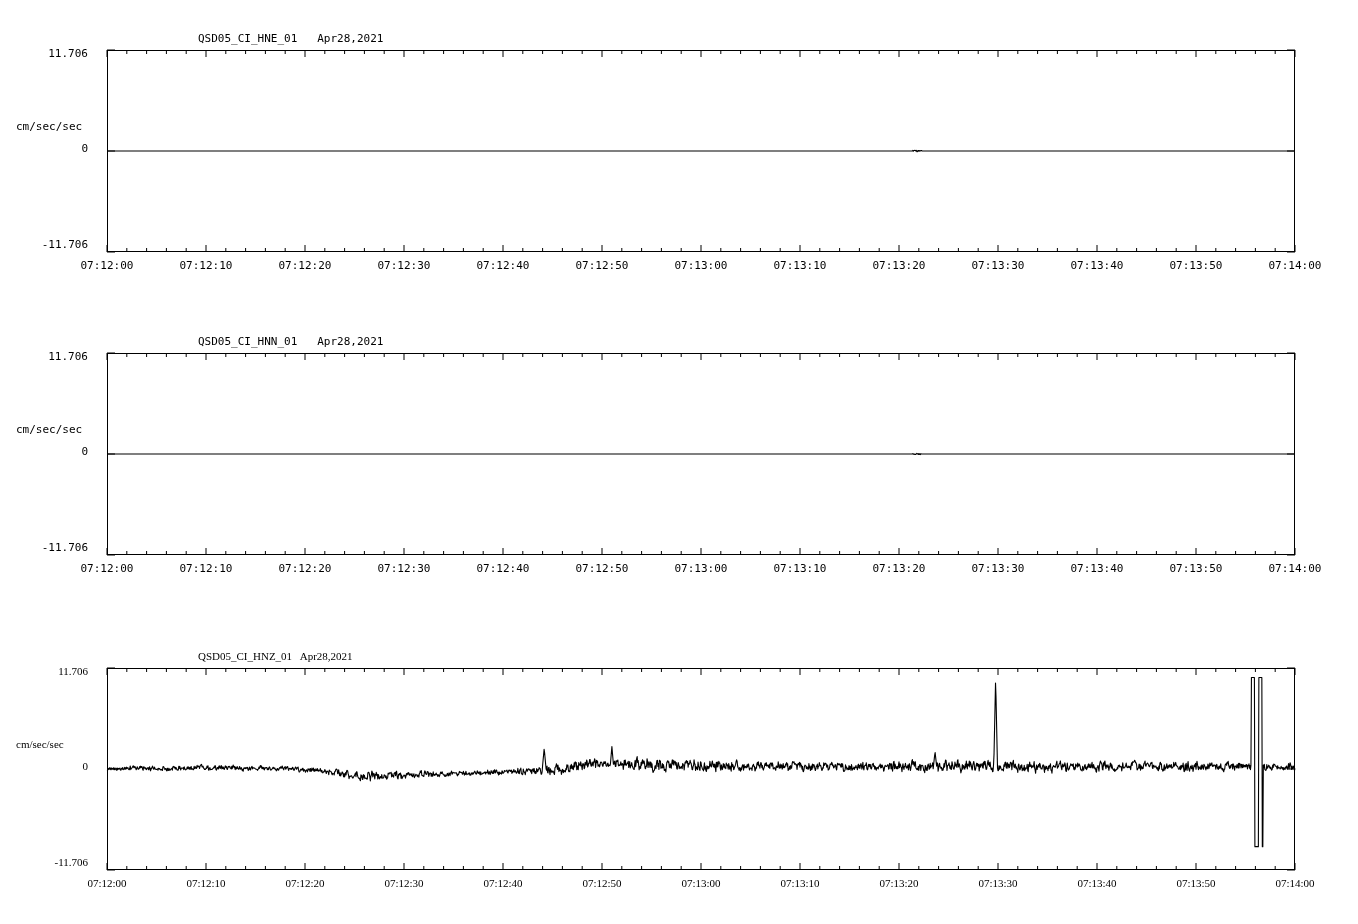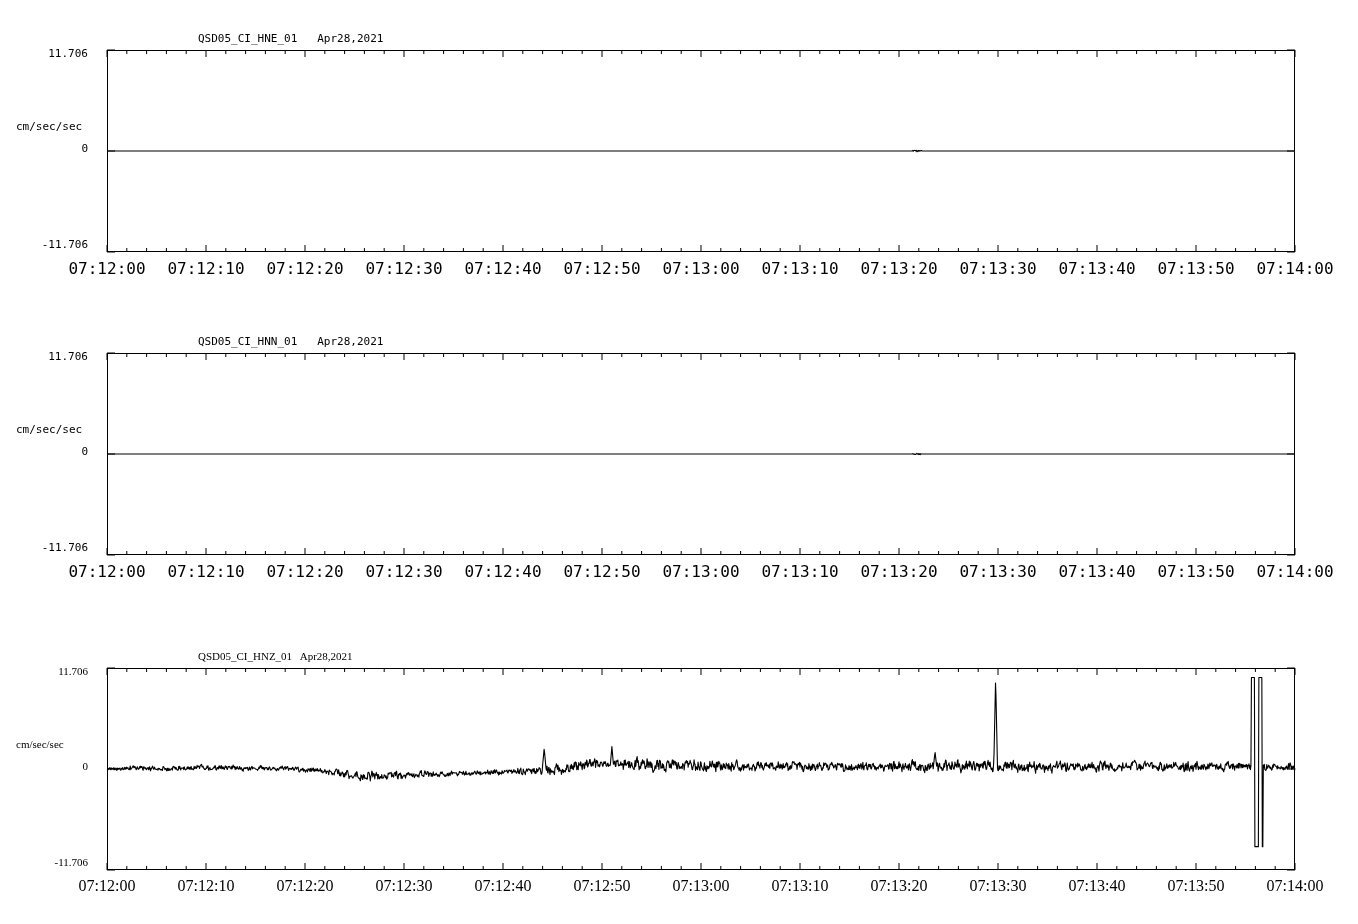--- a/index.html
+++ b/index.html
@@ -38,21 +38,21 @@
     text-align: right;
   }
   .ytick-label {
     position: absolute;
     font-size: 11px;
     white-space: pre;
     text-align: right;
   }
   .xtick-label {
     position: absolute;
-    font-size: 16px;
+    font-size: 11px;
     white-space: pre;
     text-align: center;
   }
   .plotbox {
     position: absolute;
     box-sizing: border-box;
     border: 1px solid #000;
     background: #fff;
   }
   svg.trace {

